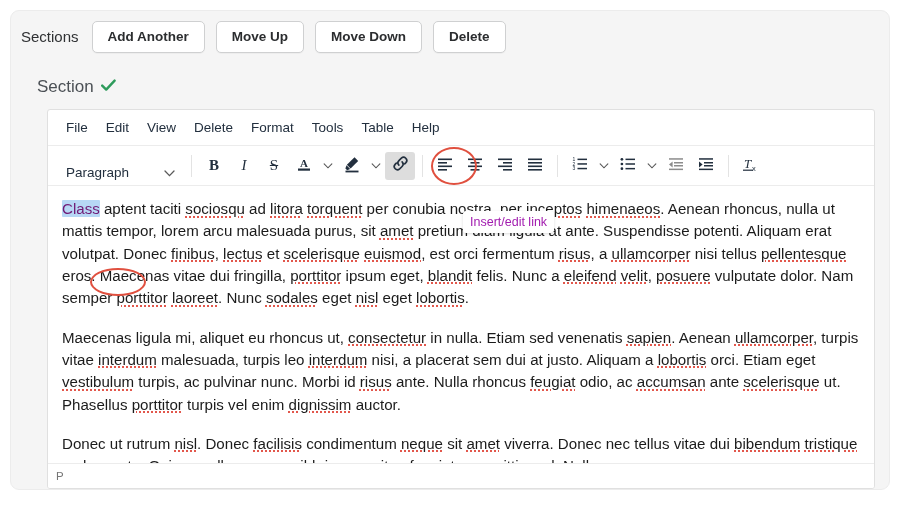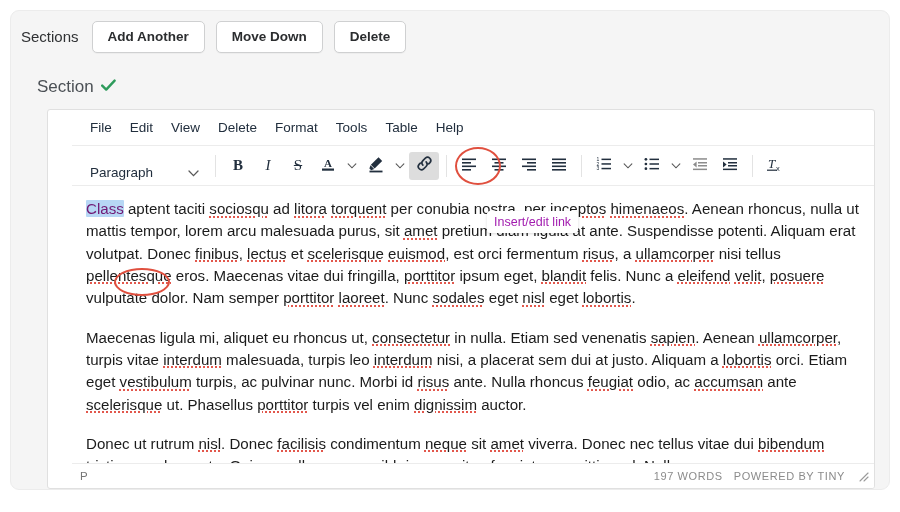--- a/index.html
+++ b/index.html
@@ -79,21 +79,20 @@
   .editor {
     position: absolute;
     left: 36px; top: 98px;
     width: 828px; height: 380px;
     background: #ffffff;
     border: 1px solid #e0e0e0;
     border-radius: 3px;
     overflow: hidden;
     display: flex;
     flex-direction: column;
-    padding-left: 24px;
   }
 
   
   .menubar {
     height: 36px;
     display: flex;
     align-items: center;
     padding-left: 9px;
     border-bottom: 1px solid #ececec;
     flex: 0 0 auto;
@@ -257,20 +256,21 @@
 </head>
 <body>
 
 <div id="page-root">
 
   <div class="sections-card">
 
     <div class="sections-header">
       <span class="sections-label">Sections</span>
       <button class="btn">Add Another</button>
+      <button class="btn">Move Up</button>
       <button class="btn">Move Down</button>
       <button class="btn">Delete</button>
     </div>
 
     <div class="section-title-row">
       <span class="section-title">Section</span>
       <span class="check-icon">
         <svg width="15" height="13" viewBox="0 0 15 13" aria-hidden="true">
           <path d="M1.2 6.6 L5.2 10.6 L13.6 1.6" fill="none" stroke="#2e9b5b" stroke-width="2.4" stroke-linecap="round" stroke-linejoin="round"></path>
         </svg>
@@ -507,29 +507,17 @@
 
         <p>Maecenas ligula mi, aliquet eu rhoncus ut, <span class="sq">consectetur</span> in nulla. Etiam sed venenatis <span class="sq">sapien</span>. Aenean <span class="sq">ullamcorper</span>, turpis vitae <span class="sq">interdum</span> malesuada, turpis leo <span class="sq">interdum</span> nisi, a placerat sem dui at justo. Aliquam a <span class="sq">lobortis</span> orci. Etiam eget <span class="sq">vestibulum</span> turpis, ac pulvinar nunc. Morbi id <span class="sq">risus</span> ante. Nulla rhoncus <span class="sq">feugiat</span> odio, ac <span class="sq">accumsan</span> ante <span class="sq">scelerisque</span> ut. Phasellus <span class="sq">porttitor</span> turpis vel enim <span class="sq">dignissim</span> auctor.</p>
 
         <p>Donec ut rutrum <span class="sq">nisl</span>. Donec <span class="sq">facilisis</span> condimentum <span class="sq">neque</span> sit <span class="sq">amet</span> viverra. Donec nec tellus vitae dui <span class="sq">bibendum</span> <span class="sq">tristique</span> sed ac ante. <span class="sq">Quisque</span> <span class="sq">ullamcorper</span> <span class="sq">nibh</span> <span class="sq">ipsum</span>, vitae <span class="sq">feugiat</span> ex <span class="sq">sagittis</span> sed. Nullam</p>
 
         <div class="annot-ellipse" id="annot-class"></div>
       </div>
 
       <div class="statusbar">
         <div class="status-left">P</div>
-        <div class="status-right">
-          <span>197 WORDS</span>
-          <span>POWERED BY TINY</span>
-          <span class="resize-grip">
-            <svg width="12" height="12" viewBox="0 0 12 12">
-              <g stroke="#9a9a9a" stroke-width="1.1" stroke-linecap="round">
-                <path d="M11 3 L3 11"></path>
-                <path d="M11 7 L7 11"></path>
-              </g>
-            </svg>
-          </span>
-        </div>
       </div>
 
     </div>
   </div>
 </div>
 
 </body></html>

